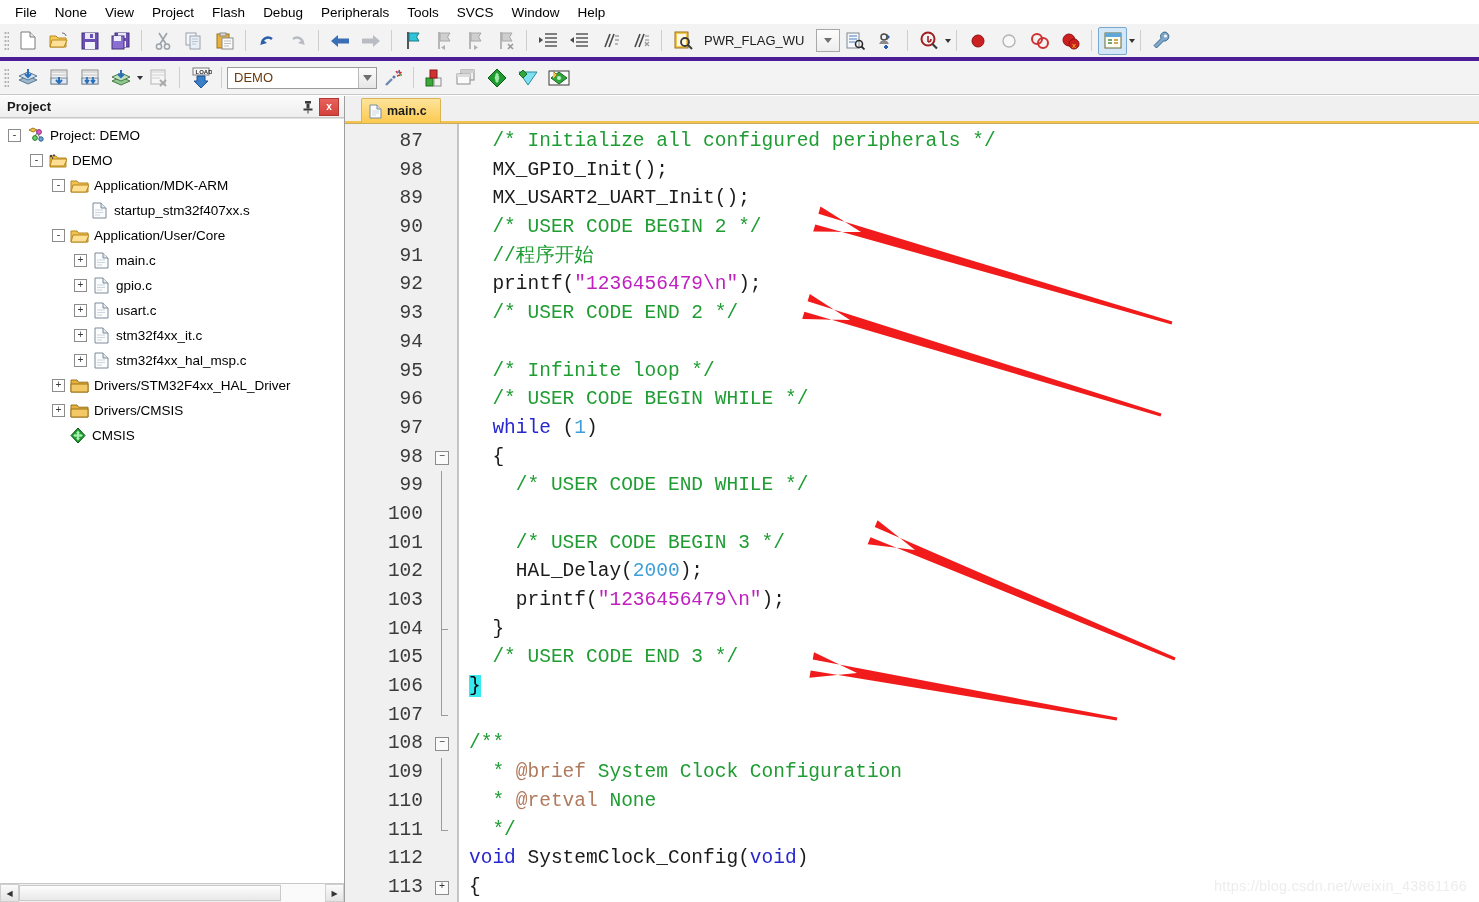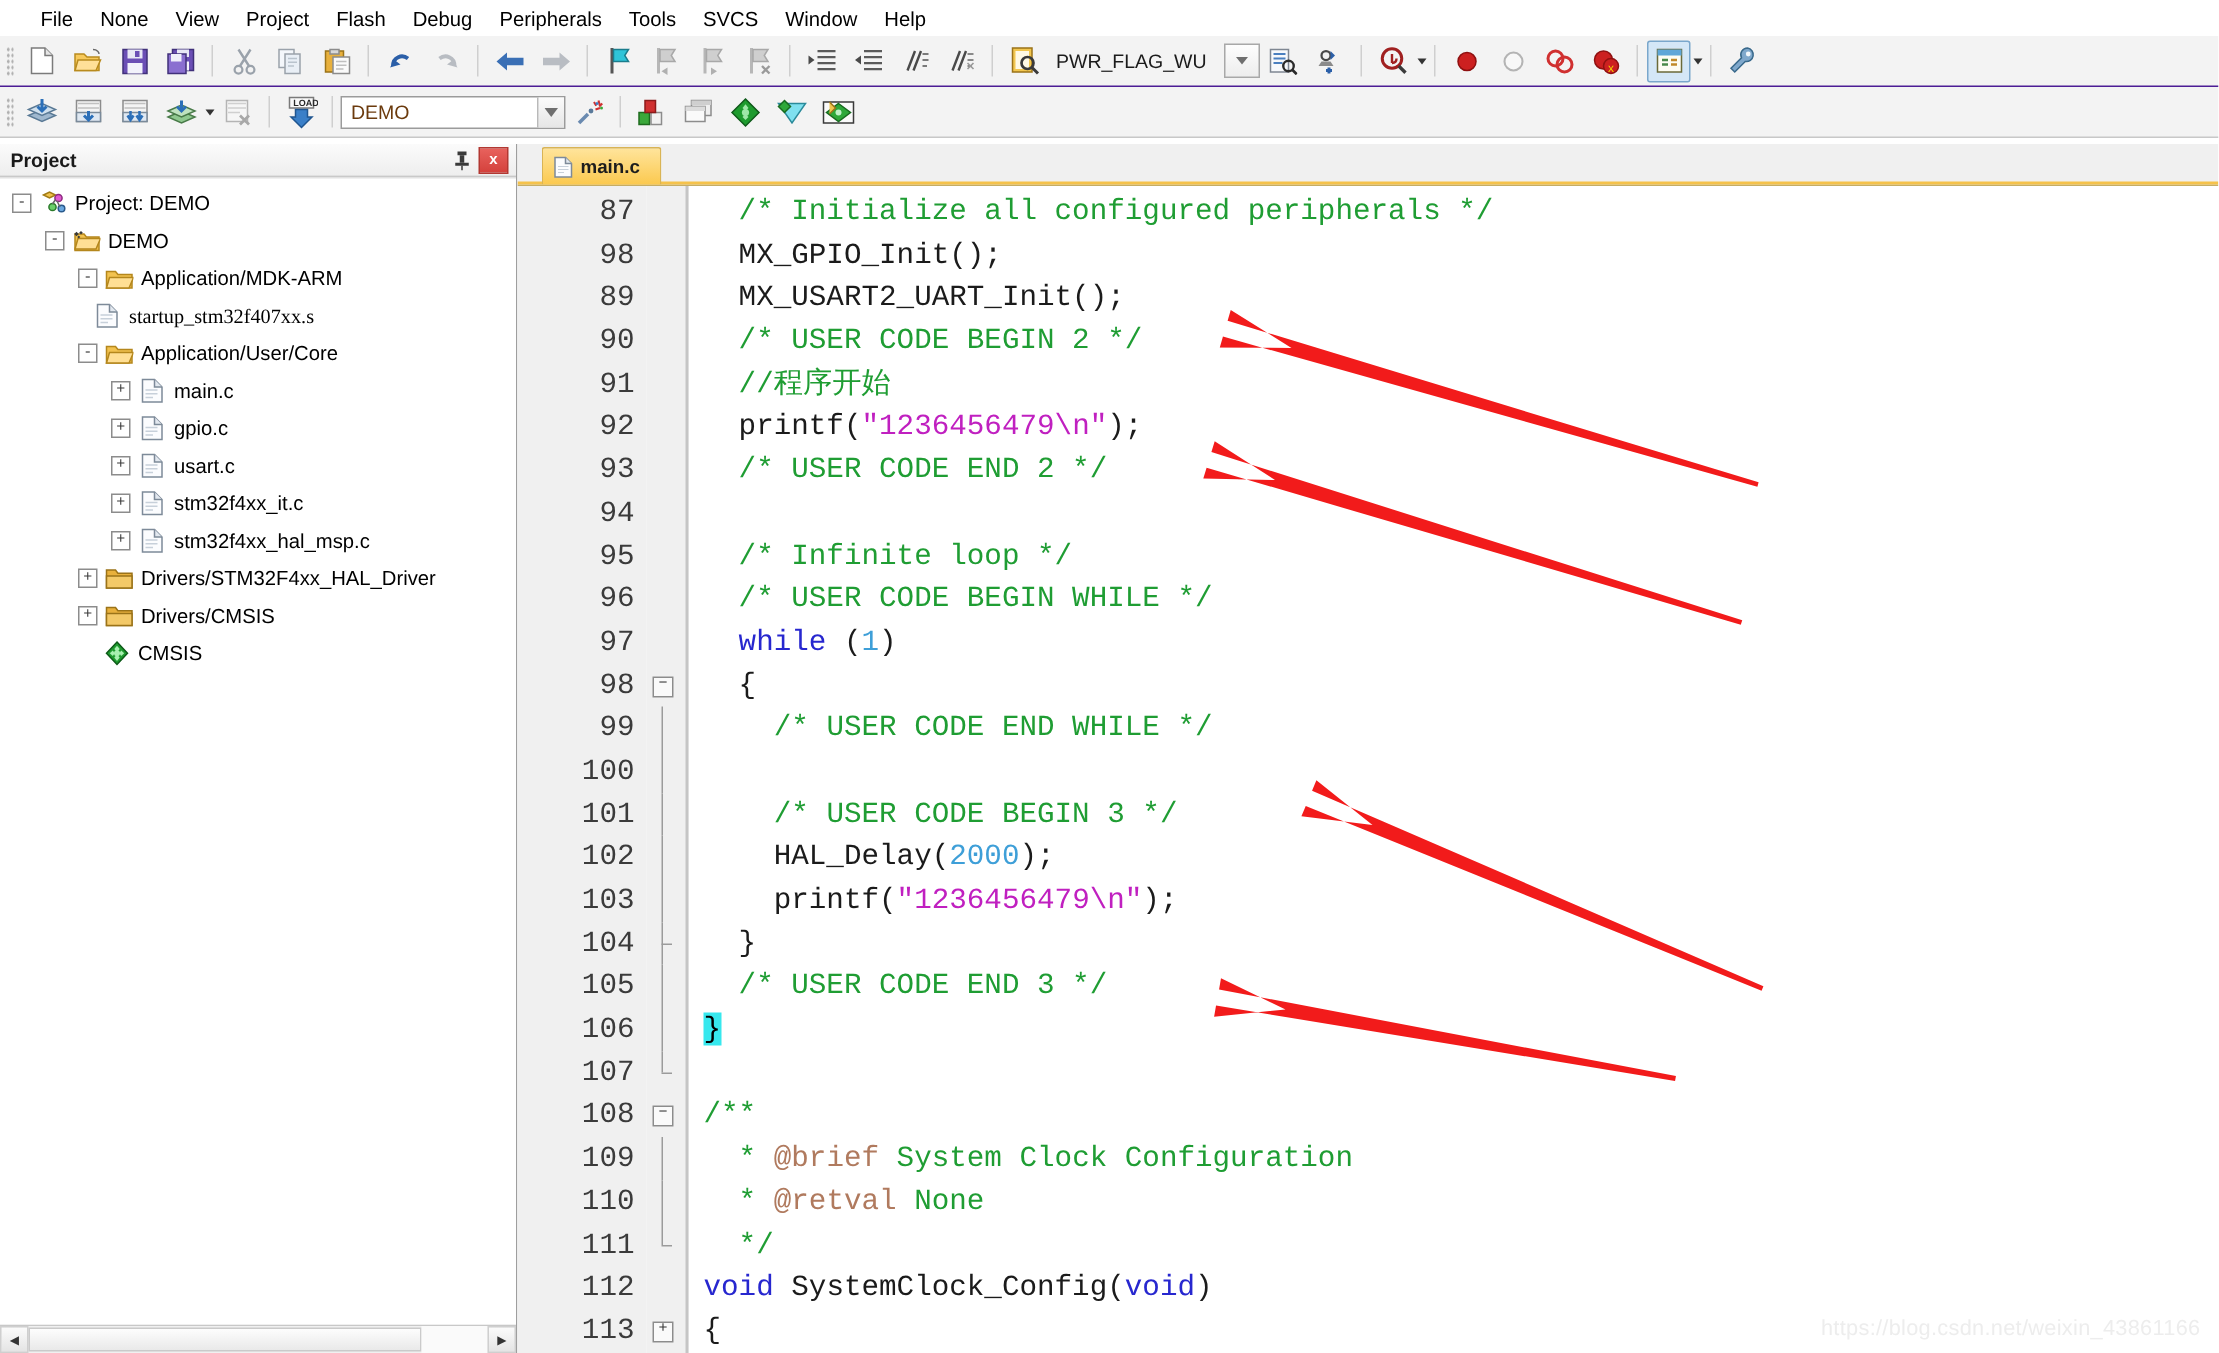--- a/index.html
+++ b/index.html
@@ -23,33 +23,32 @@
 
   
   .menubar {
     height: 24px;
     background: #ffffff;
     display: flex;
     align-items: center;
     padding-left: 6px;
     font-size: 13.5px;
     color: #000000;
-    margin-left: 12px;
   }
   .menubar .mi {
     padding: 3px 9px;
     cursor: default;
     white-space: nowrap;
   }
 
   
   .toolbar {
     height: 33px;
     background: #f3f3f3;
-    border-bottom: 1px solid #4c1d95;
+    border-bottom: 4px solid #4c1d95;
     display: flex;
     align-items: center;
     padding-left: 2px;
     position: relative;
   }
   .toolbar.row2 { border-bottom: 1px solid #c8c8c8; }
   .grip {
     width: 5px; height: 20px;
     margin: 0 3px 0 2px;
     background-image: radial-gradient(circle, #9a9a9a 1px, transparent 1.2px);
@@ -762,21 +761,21 @@
           <div class="tnode" style="padding-left: 52px;">
             <span class="expander">-</span>
             <span class="ticon">
               <svg width="19" height="16" viewBox="0 0 19 16">
                 <path d="M1 3h6l1.6 2H18v9H1z" fill="#f2c24f" stroke="#b5871c"></path>
                 <path d="M3 7h16l-3 7H1z" fill="#ffdf94" stroke="#b5871c"></path>
               </svg>
             </span>
             <span class="tlabeltext">Application/MDK-ARM</span>
           </div>
-          <div class="tnode" style="padding-left: 46px; font-family: Liberation Serif, serif;">
+          <div class="tnode" style="padding-left: 74px;">
             <span class="expander-gap"></span>
             <span class="ticon">
               <svg width="15" height="17" viewBox="0 0 15 17">
                 <path d="M1 1h8l5 5v10H1z" fill="#fbfcfe" stroke="#7d8a99"></path>
                 <path d="M9 1v5h5" fill="#e2e8ef" stroke="#7d8a99"></path>
                 <path d="M3 8h8M3 10.5h8M3 13h5" stroke="#c7d0da" stroke-width=".9"></path>
               </svg>
             </span>
             <span class="tlabeltext">startup_stm32f407xx.s</span>
           </div>

